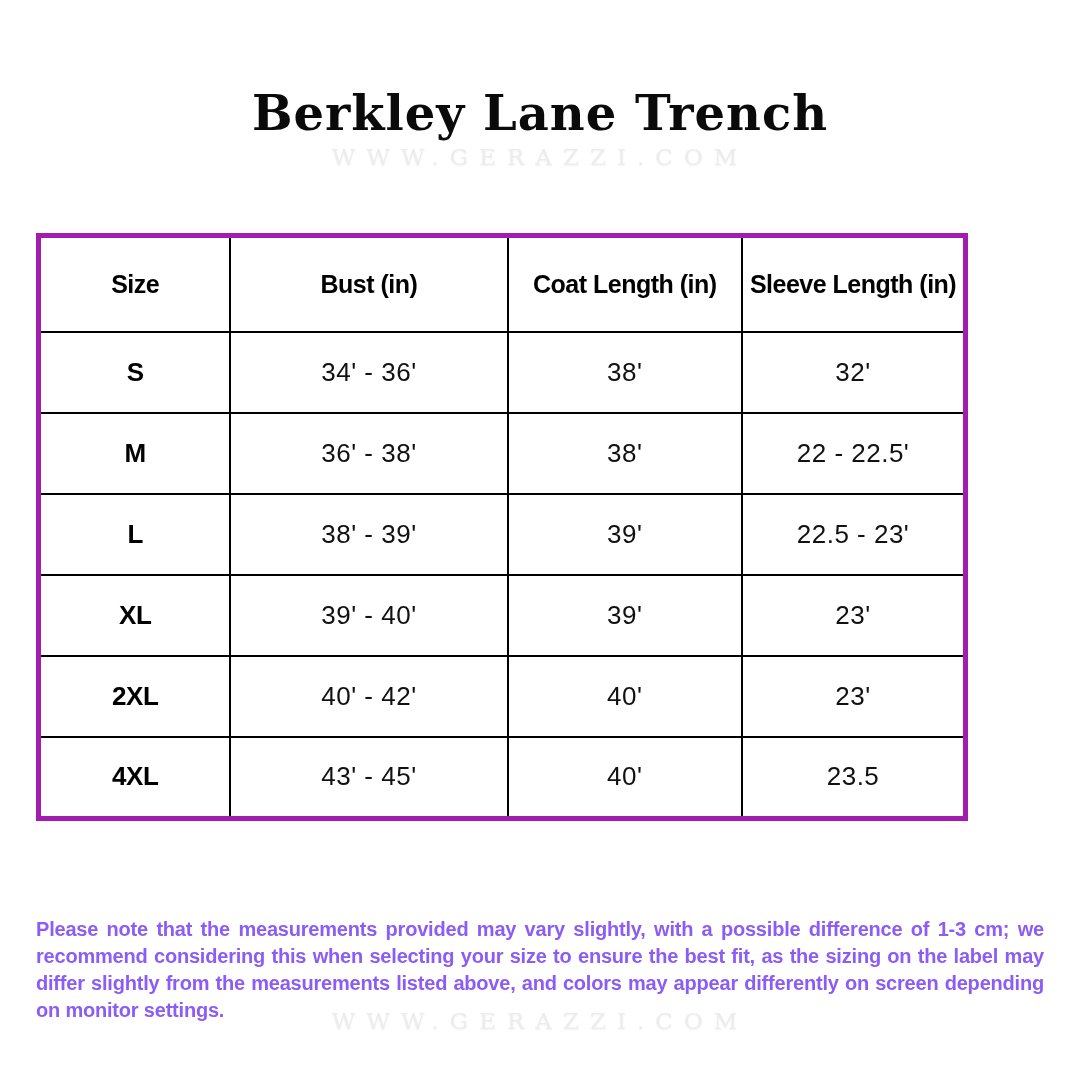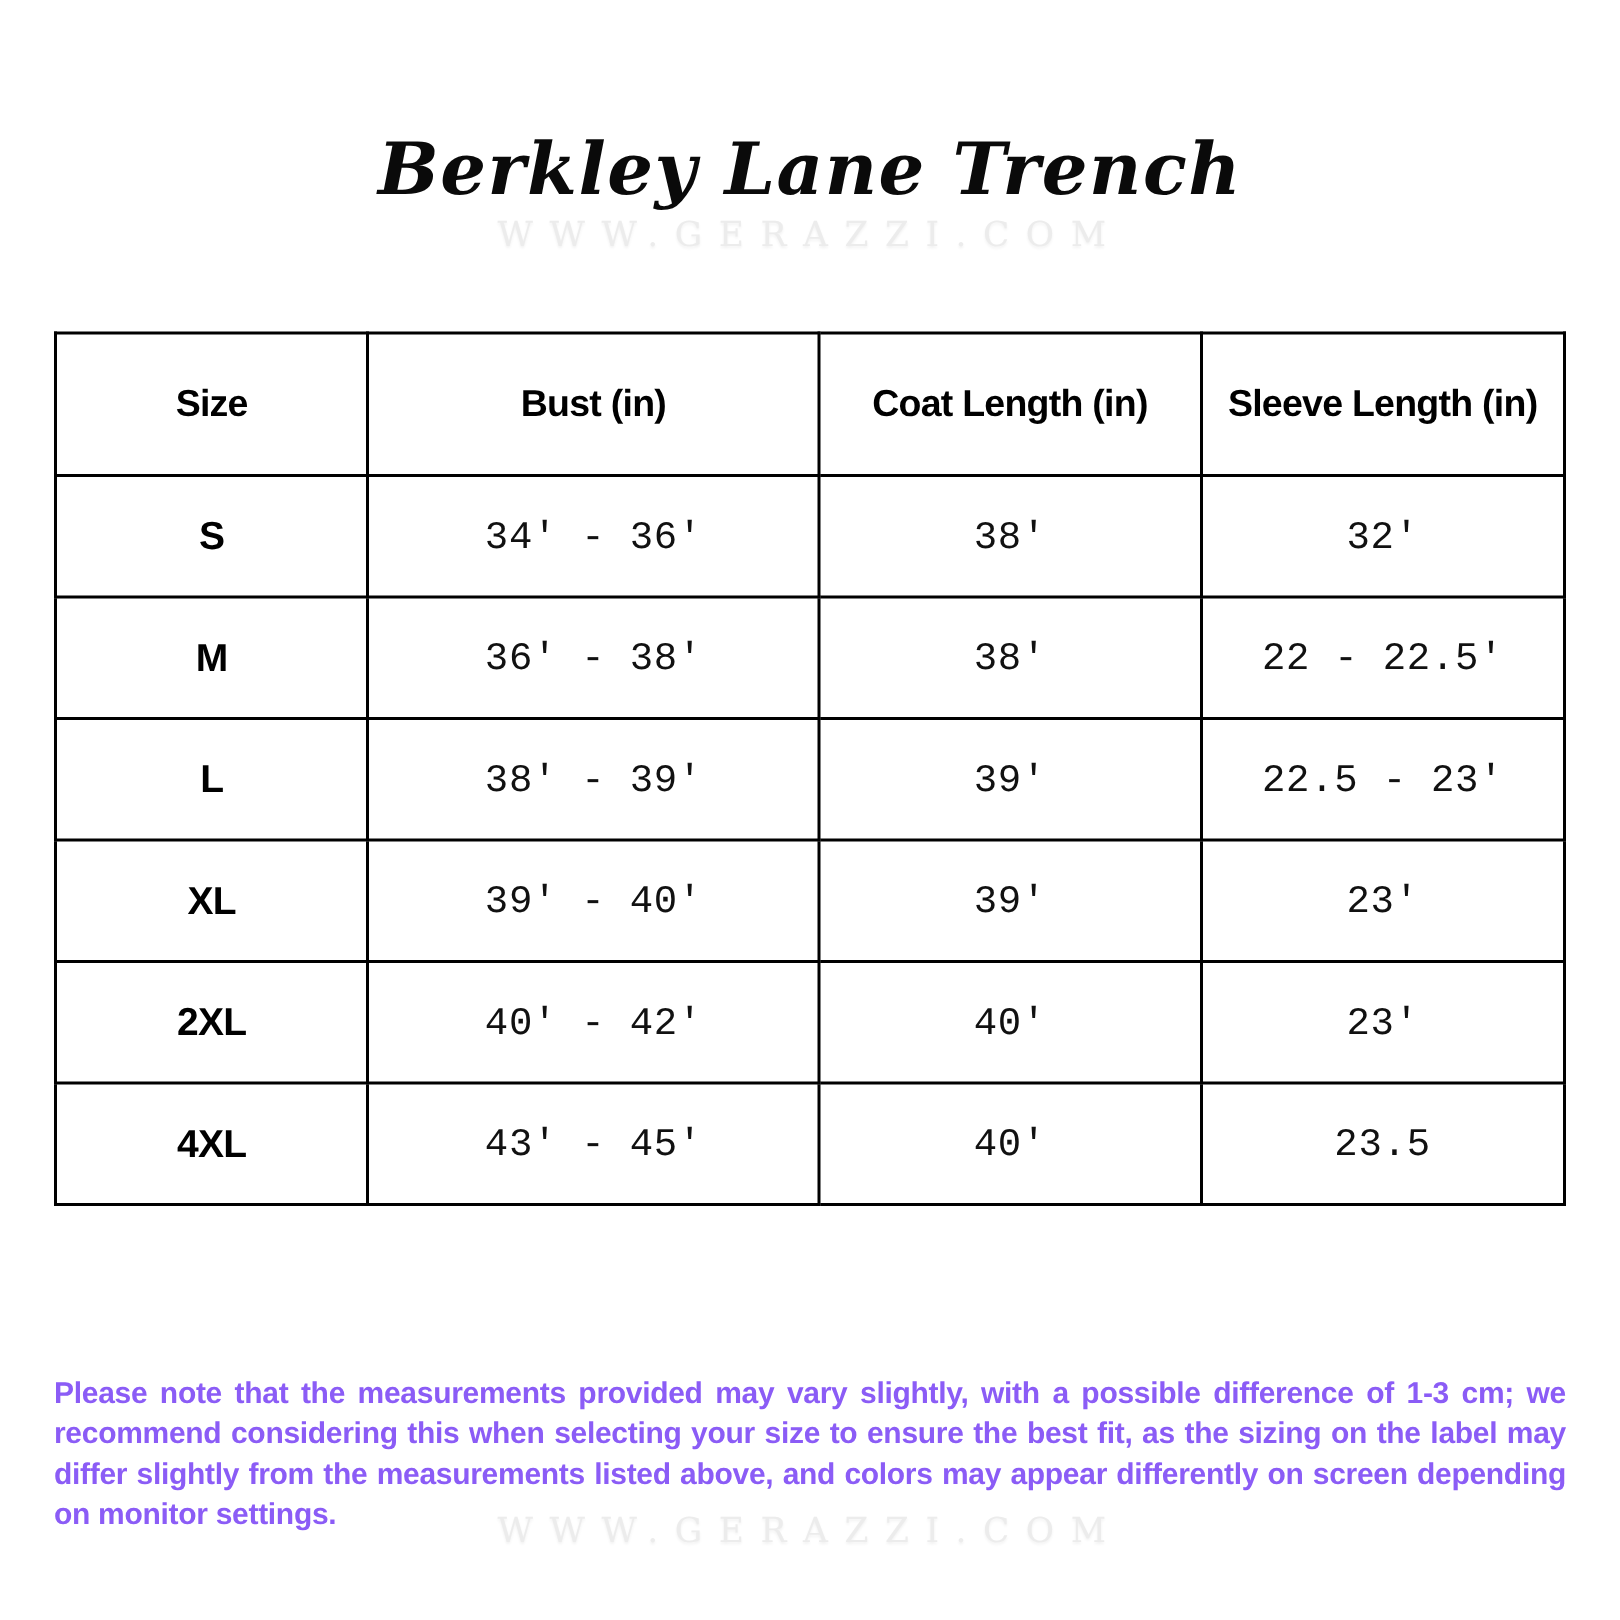--- a/index.html
+++ b/index.html
@@ -22,21 +22,20 @@
     left: 0;
     width: 1080px;
     margin: 0;
     text-align: center;
     font-family: "DejaVu Serif", "Liberation Serif", serif;
     font-weight: 700;
     font-size: 48px;
     line-height: 1.05;
     letter-spacing: 1px;
     color: #0a0a0a;
-    font-style: italic;
   }
   .watermark {
     position: absolute;
     left: 0;
     width: 1080px;
     text-align: center;
     font-family: "DejaVu Serif", "Liberation Serif", serif;
     font-weight: 400;
     font-size: 23px;
     letter-spacing: 11px;
@@ -53,27 +52,27 @@
     left: 0;
     width: 1080px;
     margin: 0;
     text-align: center;
     font-weight: 700;
     font-size: 32px;
     letter-spacing: 0px;
   }
   table.size-table {
     position: absolute;
-    top: 221px;
+    top: 233px;
     left: 36px;
-    width: 1008px;
+    width: 932px;
     border-collapse: collapse;
     table-layout: fixed;
     background: #ffffff;
-    border: 2px solid #a21caf;
+    border: 5px solid #a21caf;
   }
   .size-table col.c-size   { width: 20.7%; }
   .size-table col.c-bust   { width: 29.9%; }
   .size-table col.c-coat   { width: 25.3%; }
   .size-table col.c-sleeve { width: 24.1%; }
   .size-table th, .size-table td {
     border: 2px solid #000000;
     text-align: center;
     vertical-align: middle;
     padding: 0;
@@ -88,21 +87,20 @@
   .size-table tbody th {
     font-weight: 700;
     font-size: 26px;
     letter-spacing: -0.5px;
   }
   .size-table tbody td {
     font-weight: 400;
     font-size: 26px;
     letter-spacing: 0.5px;
     color: #111111;
-    font-family: Liberation Mono, monospace;
   }
   .note {
     position: absolute;
     top: 916px;
     left: 36px;
     width: 1008px;
     margin: 0;
     font-weight: 700;
     font-size: 20px;
     line-height: 27px;

